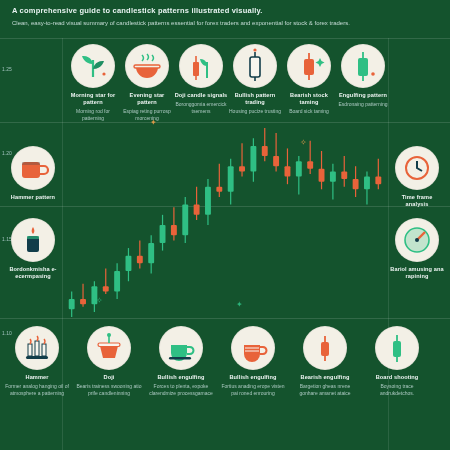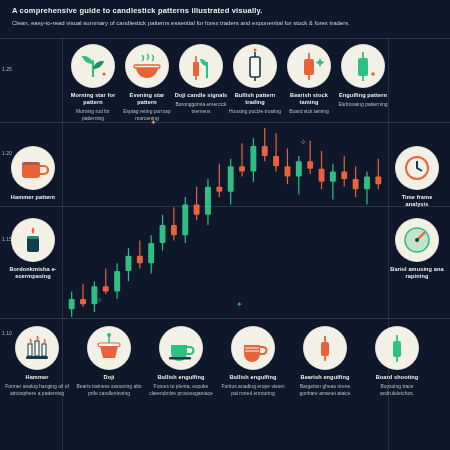--- a/index.html
+++ b/index.html
@@ -4,21 +4,21 @@
 <style>
   html,body{margin:0;padding:0;}
   body{
     width:450px;height:450px;overflow:hidden;
     background:#123d4a;
     font-family:"Liberation Sans", sans-serif;
     position:relative;
   }
   #poster{
     position:absolute;inset:0;
-    background:#0f172a;
+    background:#14532d;
   }
   
   .header{
     position:absolute;left:0;right:0;top:0;height:40px;
     padding:6px 12px 0 12px;box-sizing:border-box;
   }
   .title{
     color:#e8f3f1;font-size:7.5px;font-weight:bold;letter-spacing:.2px;
     line-height:10px;
   }

